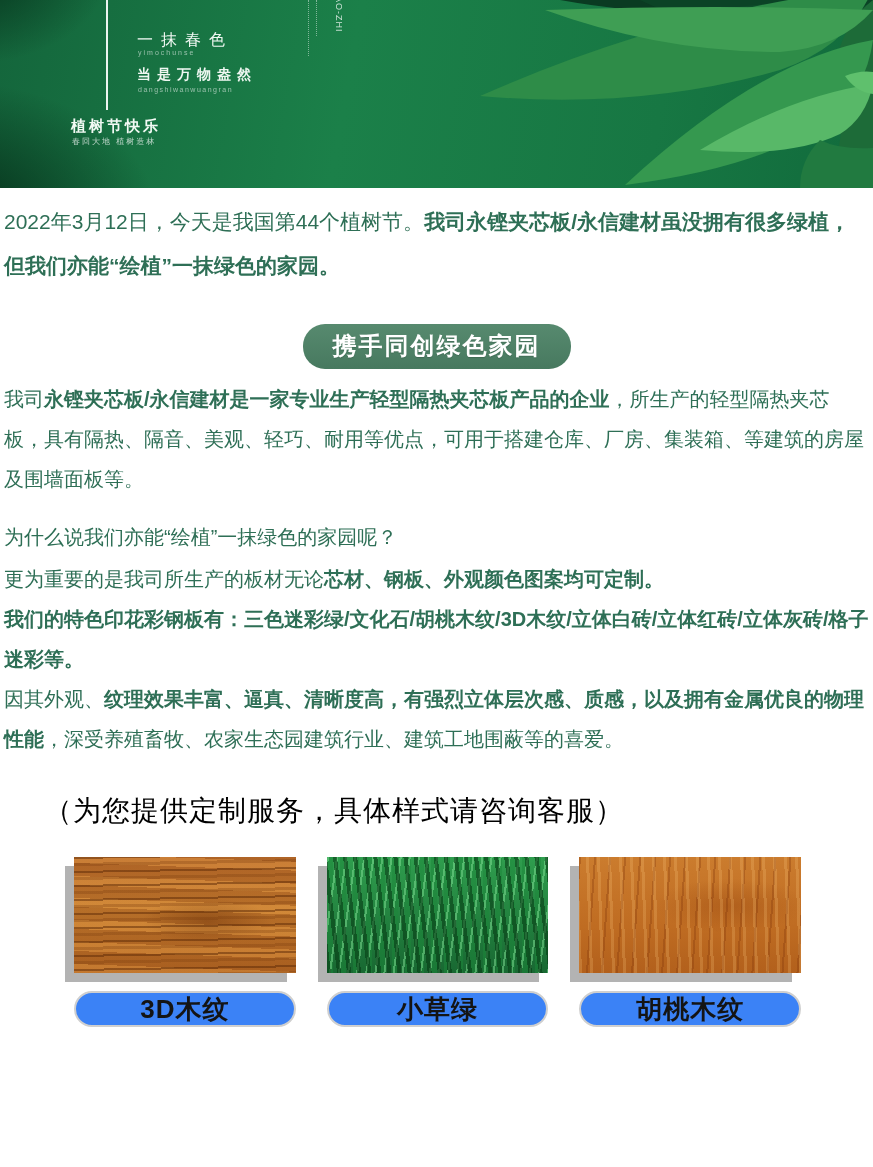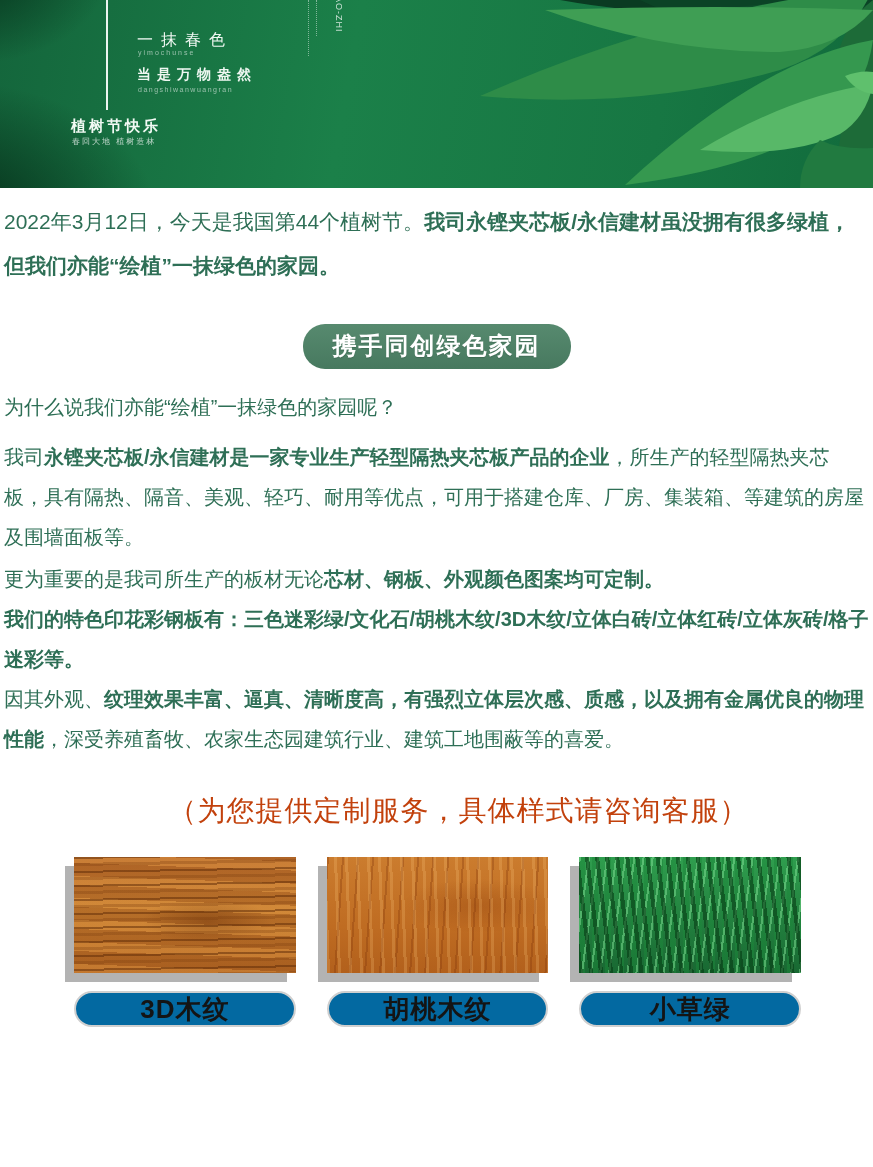--- a/index.html
+++ b/index.html
@@ -42,41 +42,41 @@
     letter-spacing:2px; padding:6px 30px 7px; border-radius:22px; text-shadow:0 1px 1px rgba(0,0,0,.15); }
 
   
   .custom { margin:8px 0 0 66px; display:flex; align-items:flex-start; }
   .cicon { width:115px; height:128px; background:#3a3a3a; border-radius:3px; display:flex; align-items:center; justify-content:center; }
   .cright { margin-left:34px; padding-top:14px; }
   .ctitle { font-size:36px; font-weight:700; color:#1e1e1e; letter-spacing:5px; }
   .cen { margin-top:6px; font-size:11px; letter-spacing:3.6px; color:#c2c2c2; font-weight:600; }
   .cx { margin:26px 0 0 56px; font-size:26px; color:#8a8a8a; font-weight:300; line-height:1; }
 
-  .note { margin:34px 0 0 44px; font-size:28px; color:#c2410c; letter-spacing:1px; line-height:36px;text-align:center; }
+  .note { margin:34px 0 0 44px; font-size:28px; color:#000000; letter-spacing:1px; line-height:36px; }
 
   
   .swatches { margin:28px 72px 0 74px; display:grid; grid-template-columns:1fr 1fr 1fr; column-gap:31px; }
   .swatch { height:116px; box-shadow:-9px 9px 0 0 #b3b3b3; }
   .tex-wood3d { background:
       repeating-linear-gradient(179deg, rgba(92,41,6,.5) 0 2px, rgba(0,0,0,0) 2px 6px, rgba(122,60,14,.3) 6px 9px, rgba(0,0,0,0) 9px 14px),
       repeating-linear-gradient(2deg, rgba(220,150,70,.28) 0 9px, rgba(130,62,16,.3) 9px 22px),
       radial-gradient(ellipse 45% 30% at 60% 55%, rgba(100,45,8,.45), rgba(0,0,0,0) 65%),
       linear-gradient(180deg,#c27430,#cd8433 45%,#b96c26); }
   .tex-walnut { background:
       repeating-linear-gradient(88deg, rgba(255,205,130,.22) 0 3px, rgba(0,0,0,0) 3px 11px),
       repeating-linear-gradient(94deg, rgba(128,52,8,.32) 0 2px, rgba(0,0,0,0) 2px 15px),
       radial-gradient(ellipse 55% 38% at 68% 42%, rgba(150,70,15,.4), rgba(0,0,0,0) 62%),
       linear-gradient(180deg,#cb7c2e,#bf6c22 60%,#b2601c); }
   .tex-grass { background:
       repeating-linear-gradient(83deg, rgba(6,58,20,.6) 0 4px, rgba(0,0,0,0) 4px 10px),
       repeating-linear-gradient(98deg, rgba(130,225,150,.5) 0 2px, rgba(0,0,0,0) 2px 9px),
       repeating-linear-gradient(90deg, rgba(28,135,58,.5) 0 6px, rgba(0,0,0,0) 6px 13px),
       linear-gradient(180deg,#2f9e4e,#186832); }
-  .slabel { margin-top:18px; height:36px; border:2px solid #cfcfcf; border-radius:18px; background:#0369a1;
+  .slabel { margin-top:18px; height:36px; border:2px solid #cfcfcf; border-radius:18px; background:#3b82f6;
     display:flex; align-items:center; justify-content:center; font-size:26px; font-weight:700; color:#141414; letter-spacing:1px; }
 </style>
 </head>
 <body>
 
 <div class="page">
 
   <div class="banner">
     <svg class="leaves" width="873" height="188" viewBox="0 0 873 188" aria-hidden="true">
 
@@ -104,36 +104,36 @@
     <div class="side-vert">AO-ZHI</div>
   </div>
 
   <div class="article">
     <p class="intro"><span>2022年3月12日，今天是我国第44个植树节。</span><span class="b">我司永铿夹芯板/永信建材虽没拥有很多绿植，但我们亦能“绘植”一抹绿色的家园。</span></p>
 
     <div class="pill-wrap">
       <div class="pill">携手同创绿色家园</div>
     </div>
 
+    <p class="para p2"><span>我司</span><span class="b">永铿夹芯板/永信建材是一家专业生产轻型隔热夹芯板产品的企业</span><span>，所生产的轻型隔热夹芯板，具有隔热、隔音、美观、轻巧、耐用等优点，可用于搭建仓库、厂房、集装箱、等建筑的房屋及围墙面板等。</span></p>
     <p class="para q">为什么说我们亦能“绘植”一抹绿色的家园呢？</p>
-    <p class="para p2"><span>我司</span><span class="b">永铿夹芯板/永信建材是一家专业生产轻型隔热夹芯板产品的企业</span><span>，所生产的轻型隔热夹芯板，具有隔热、隔音、美观、轻巧、耐用等优点，可用于搭建仓库、厂房、集装箱、等建筑的房屋及围墙面板等。</span></p>
     <p class="para p3"><span>更为重要的是我司所生产的板材无论</span><span class="b">芯材、钢板、外观颜色图案均可定制。</span><br><span class="b">我们的特色印花彩钢板有：三色迷彩绿/文化石/胡桃木纹/3D木纹/立体白砖/立体红砖/立体灰砖/格子迷彩等。</span><br><span>因其外观、</span><span class="b">纹理效果丰富、逼真、清晰度高，有强烈立体层次感、质感，以及拥有金属优良的物理性能</span><span>，深受养殖畜牧、农家生态园建筑行业、建筑工地围蔽等的喜爱。</span></p>
   </div>
 
 
   <div class="note">（为您提供定制服务，具体样式请咨询客服）</div>
 
   <div class="swatches">
     <div class="scol">
       <div class="swatch tex-wood3d"></div>
       <div class="slabel">3D木纹</div>
     </div>
     <div class="scol">
+      <div class="swatch tex-grass"></div>
+      <div class="slabel">小草绿</div>
+    </div>
+    <div class="scol">
       <div class="swatch tex-walnut"></div>
       <div class="slabel">胡桃木纹</div>
-    </div>
-    <div class="scol">
-      <div class="swatch tex-grass"></div>
-      <div class="slabel">小草绿</div>
     </div>
   </div>
 
 </div>
 
 </body></html>

